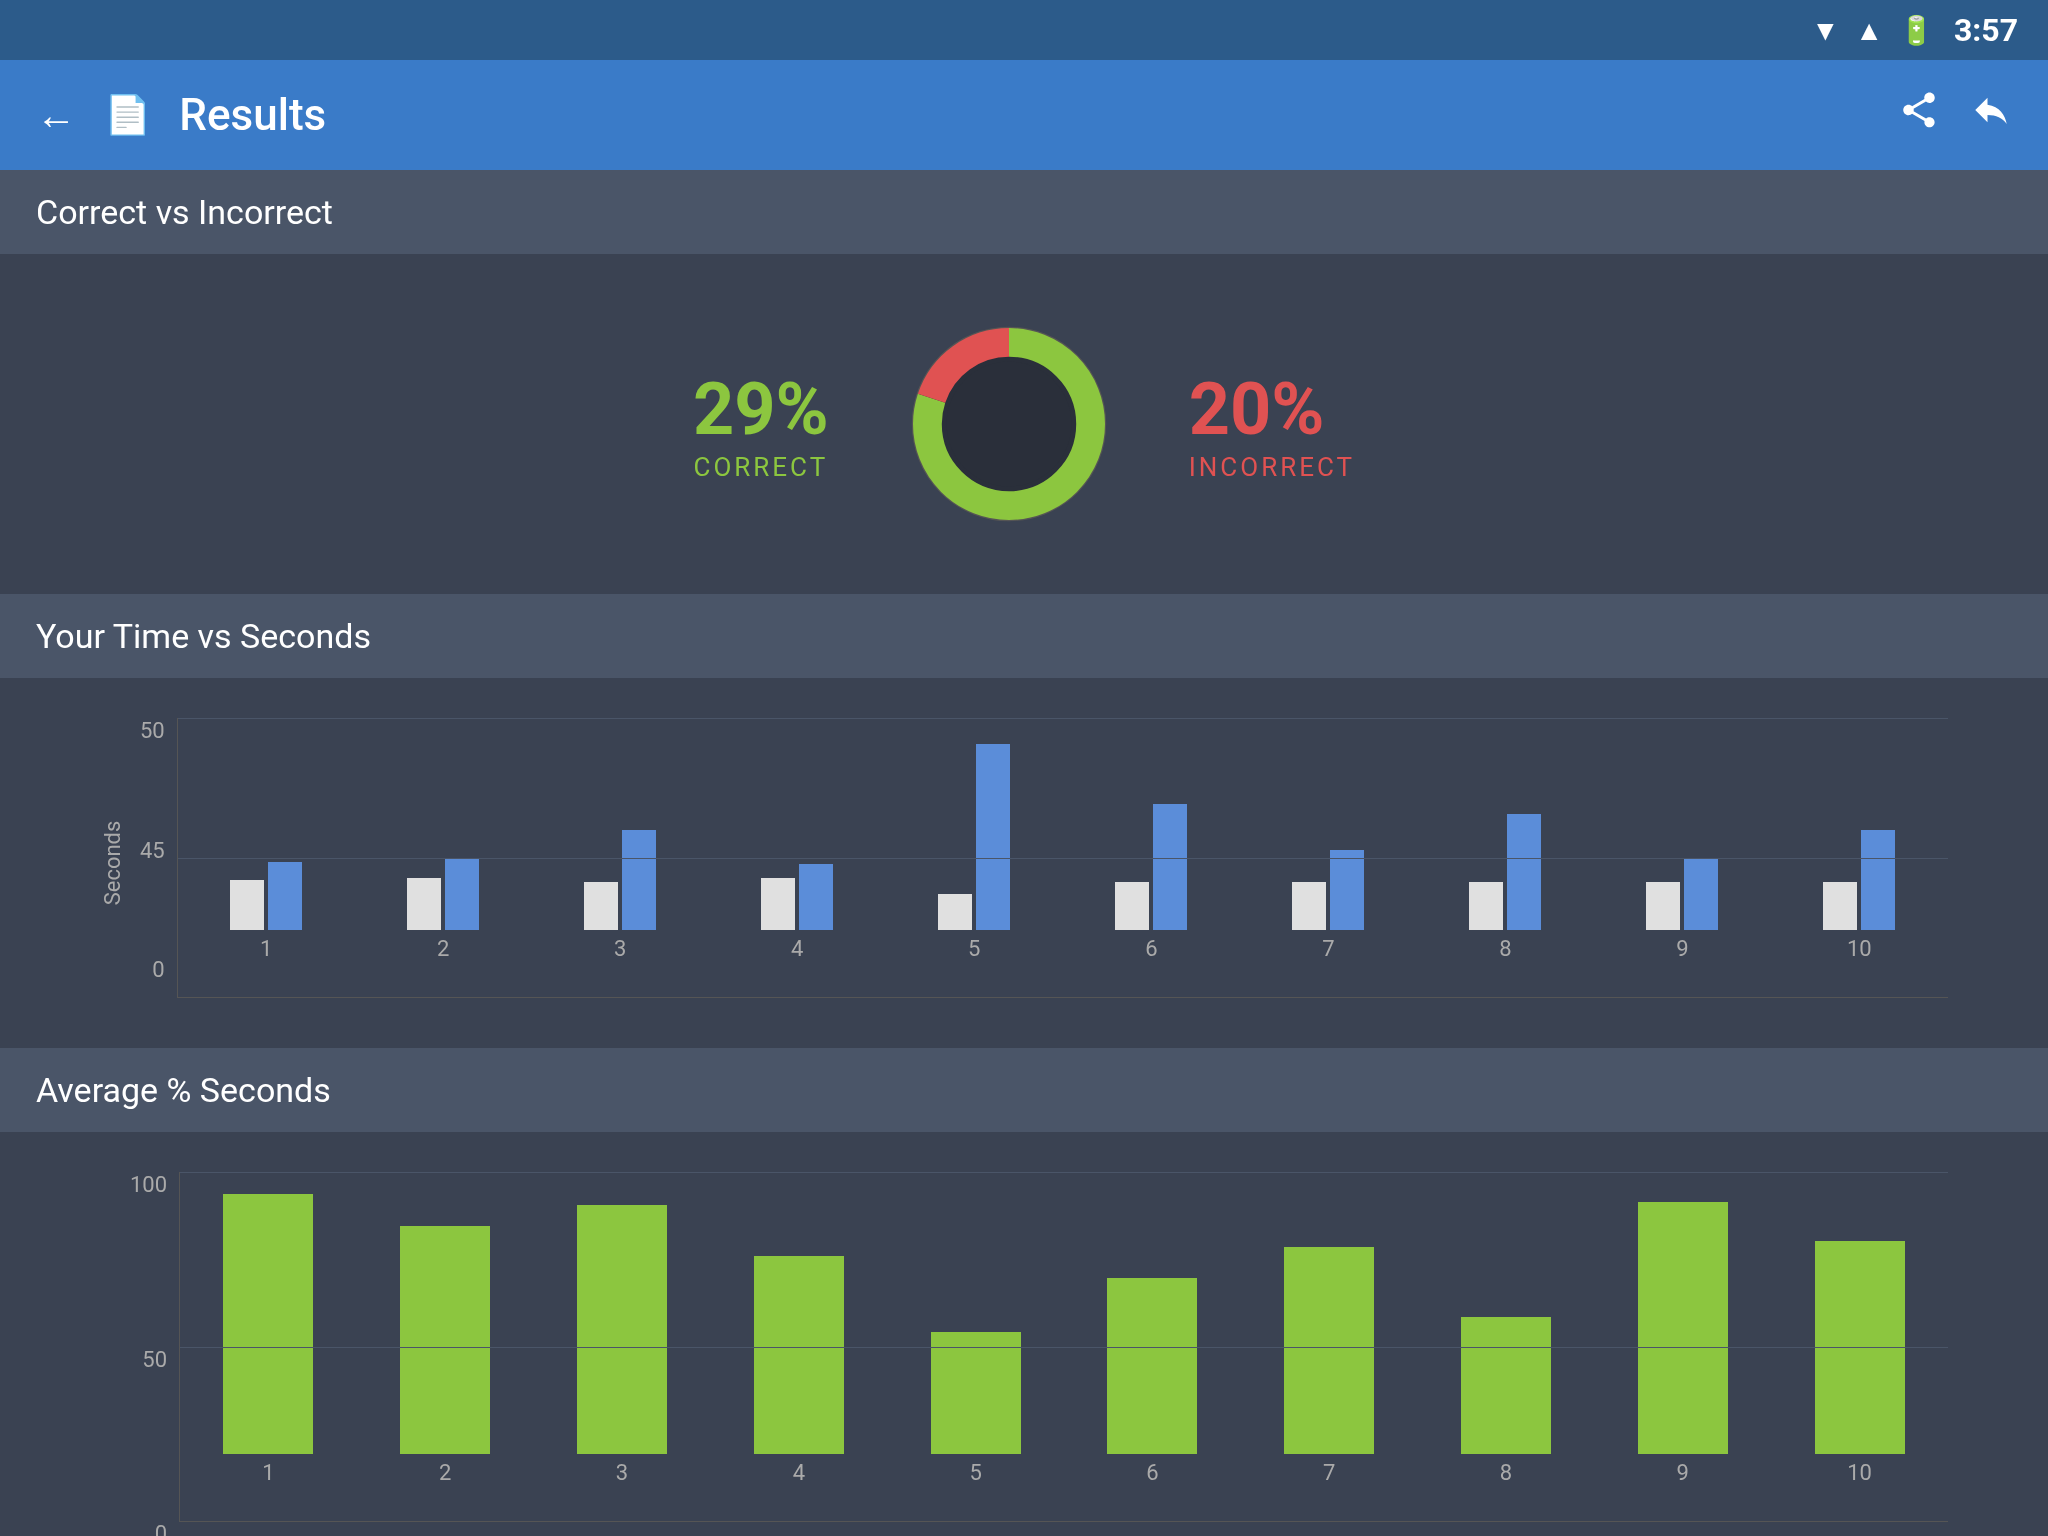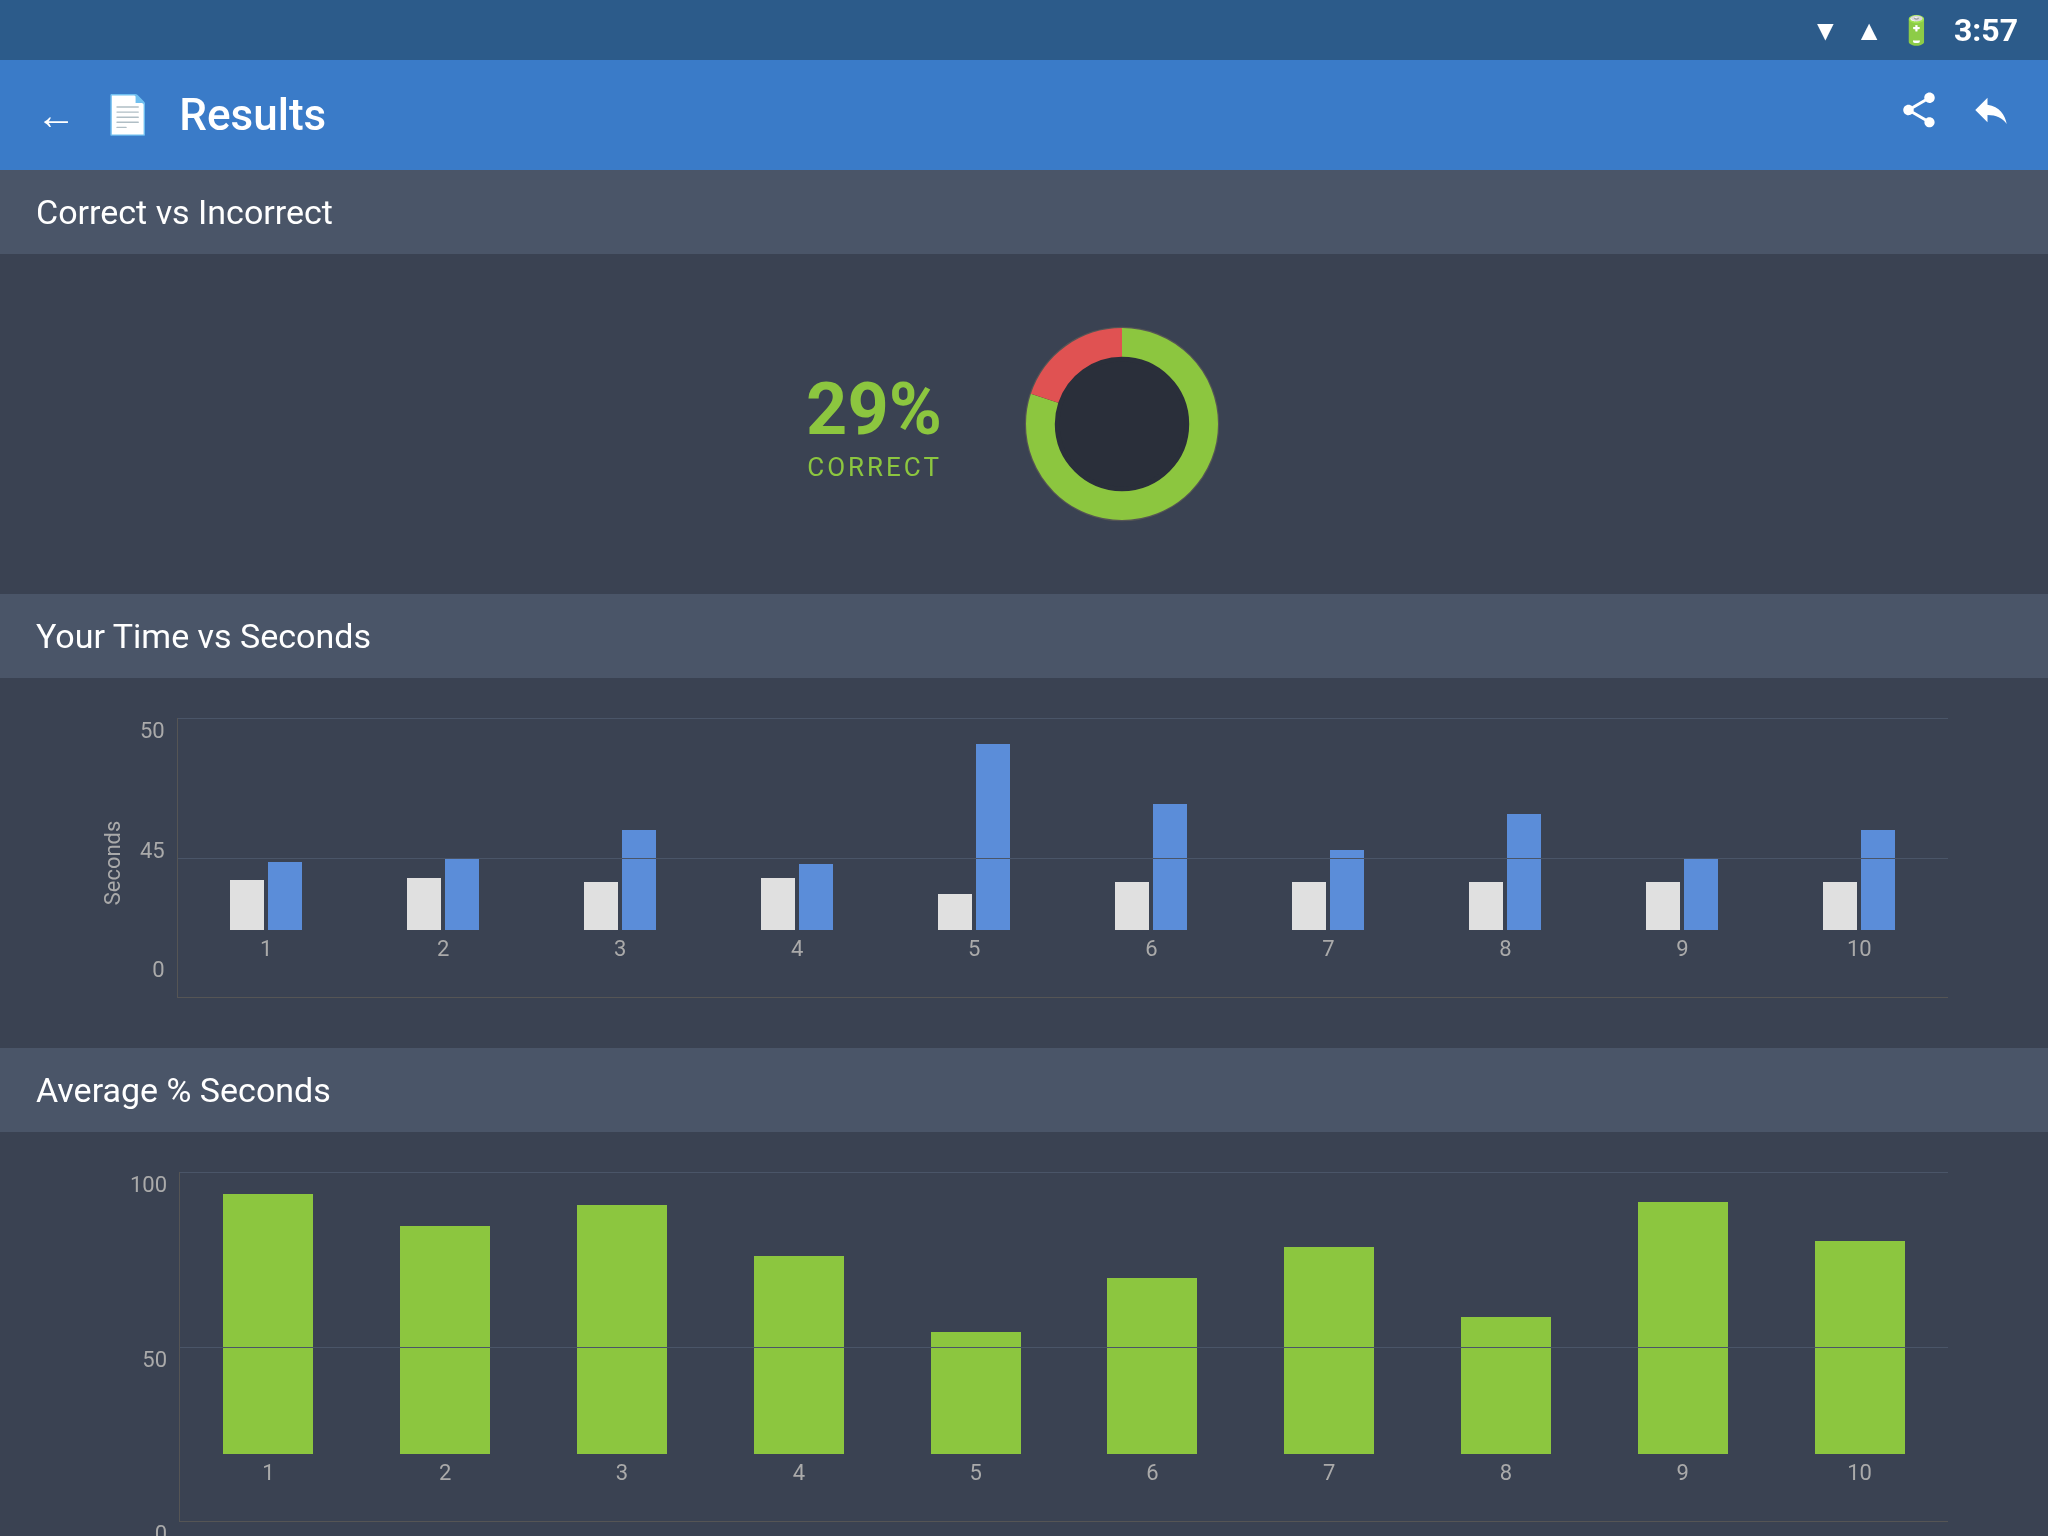--- a/index.html
+++ b/index.html
@@ -50,21 +50,21 @@
       display: flex;
       align-items: center;
       justify-content: center;
       gap: 60px;
       height: 340px;
     }
     .donut-label-left { text-align: right; }
     .donut-label-right { text-align: left; }
     .donut-percent-green { color: #8cc63f; font-size: 72px; font-weight: bold; }
     .donut-percent-red { color: #e05252; font-size: 72px; font-weight: bold; }
-    .donut-sub { font-size: 26px; letter-spacing: 3px; }
+    .donut-sub { font-size: 26px; letter-spacing: 3px; text-align: center; }
     .donut-sub-green { color: #8cc63f; }
     .donut-sub-red { color: #e05252; }
 
     .donut-chart { position: relative; width: 240px; height: 240px; }
     .donut-svg { width: 240px; height: 240px; }
 
     
     .chart-section {
       background: #3a4252;
       padding: 20px 60px 20px 60px;
@@ -121,20 +121,24 @@
       <circle cx="50" cy="50" r="40" fill="#2a2f3a" stroke="#555" stroke-width="1"></circle>
 
       <circle cx="50" cy="50" r="34" fill="none" stroke="#8cc63f" stroke-width="12" stroke-dasharray="170.9 42.7" stroke-dashoffset="0" transform="rotate(-90 50 50)"></circle>
 
       <circle cx="50" cy="50" r="34" fill="none" stroke="#e05252" stroke-width="12" stroke-dasharray="42.7 170.9" stroke-dashoffset="-170.9" transform="rotate(-90 50 50)"></circle>
 
       <circle cx="50" cy="50" r="26" fill="#2a2f3a"></circle>
     </svg>
   </div>
 
+  <div class="donut-label-right">
+    <div class="donut-percent-red">20%</div>
+    <div class="donut-sub donut-sub-red">INCORRECT</div>
+  </div>
 </div>
 
 <div class="section-header">
   <span>Your Time vs Seconds</span>
 </div>
 
 <div class="time-chart-section chart-section">
   <div style="display:flex; height:100%; padding: 20px 40px 10px 80px; position:relative;">
 
     <div style="position:absolute; left:10px; top:50%; transform:translateY(-50%) rotate(-90deg); color:#aaa; font-size:22px; white-space:nowrap;">Seconds</div>

